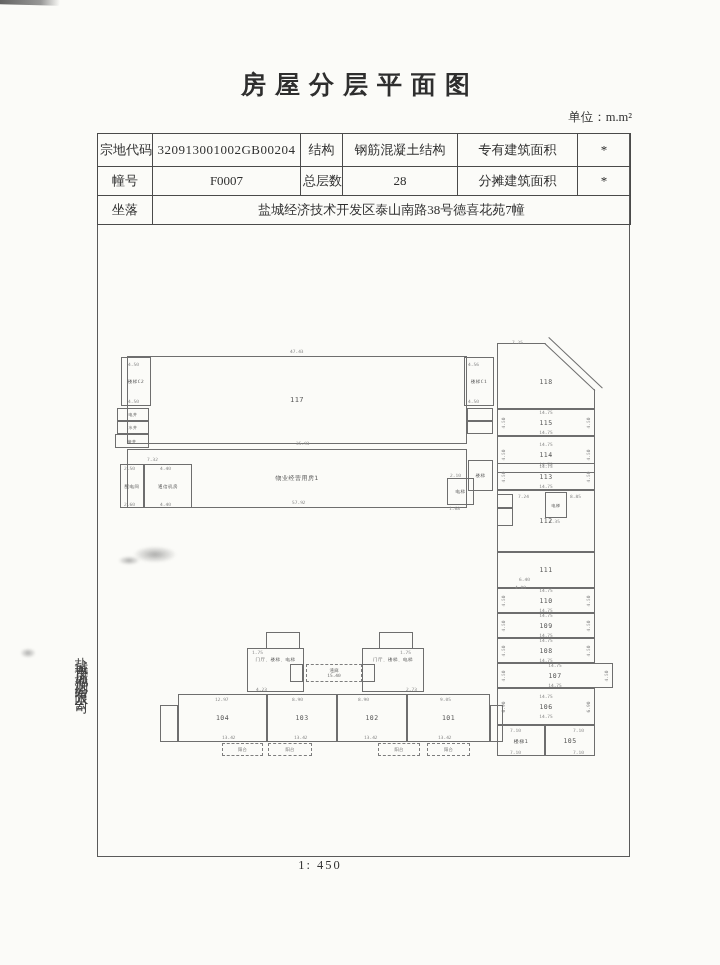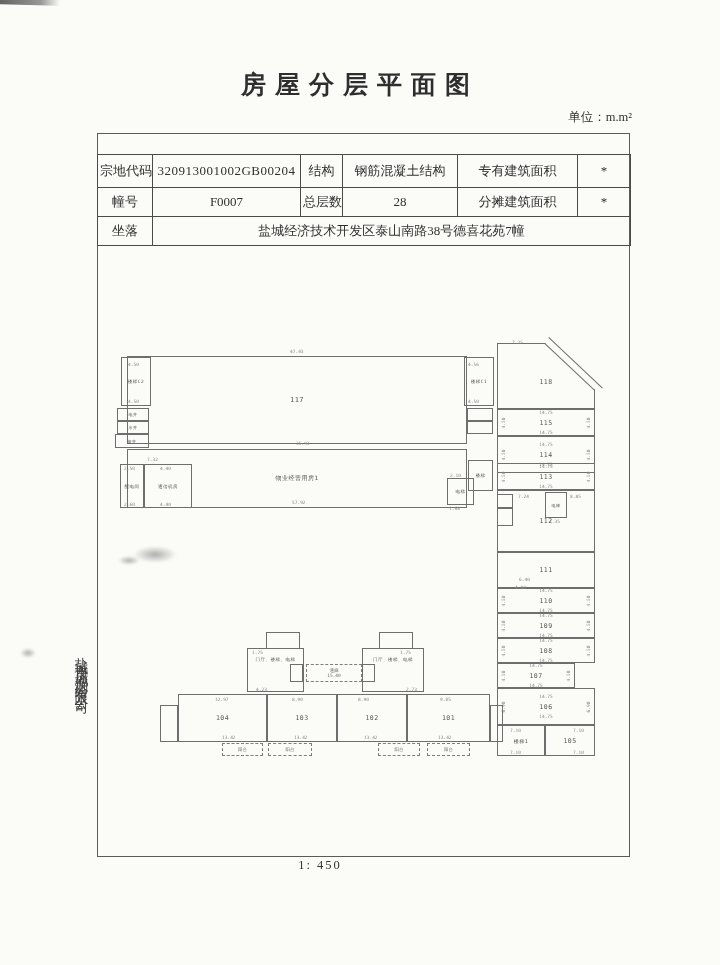--- a/index.html
+++ b/index.html
@@ -12,21 +12,21 @@
   .page{position:absolute;inset:0;}
   .corner-mark{position:absolute;left:-4px;top:-2px;width:64px;height:7px;
     background:linear-gradient(90deg,#2a2a2a,#777 70%,rgba(120,120,120,0));
     transform:rotate(1.5deg);opacity:.75;border-radius:2px;}
   .title{position:absolute;left:0;top:68px;width:720px;margin:0;
     text-align:center;font-size:25px;font-weight:700;letter-spacing:9px;color:#2e2e2e;}
   .unit{position:absolute;top:109px;right:88px;font-size:12.5px;color:#333;}
   .frame{position:absolute;left:97px;top:133px;width:533px;height:724px;
     border:1.2px solid #5a5a5a;box-sizing:border-box;}
   table.info{position:absolute;left:97px;top:133px;width:533px;
-    border-collapse:collapse;table-layout:fixed;font-size:13px;color:#2f2f2f;margin-top:21px;}
+    border-collapse:collapse;table-layout:fixed;font-size:13px;color:#2f2f2f;}
   table.info td{border:1px solid #4a4a4a;text-align:center;padding:0 2px;
     overflow:hidden;white-space:nowrap;}
   table.info tr:nth-child(1) td{height:32px;}
   table.info tr:nth-child(2) td{height:28px;}
   table.info tr:nth-child(3) td{height:28px;}
   table.info tr:nth-child(4) td{height:23px;}
   td.al{text-align:left;padding-left:11px;}
   .code{letter-spacing:.5px;font-family:"Liberation Serif",serif;}
   .plan{position:absolute;inset:0;}
   .room{position:absolute;border:1px solid #6e6e6e;box-sizing:border-box;
@@ -187,21 +187,21 @@
         <span class="sdim l">4.50</span>
         <span class="sdim r">4.50</span>
       </div>
       <div class="room" style="left: 497px; top: 638px; width: 98px; height: 25px;">
         <span class="rlabel" style="font-size: 6.5px;">108</span>
         <span class="rdim" style="top: calc(50% - 13px);">14.75</span>
         <span class="rdim" style="top: calc(50% + 7px);">14.75</span>
         <span class="sdim l">4.50</span>
         <span class="sdim r">4.50</span>
       </div>
-      <div class="room" style="left: 497px; top: 663px; width: 78px; height: 25px;">
+      <div class="room" style="left: 497px; top: 663px; width: 116px; height: 25px;">
         <span class="rlabel" style="font-size: 6.5px;">107</span>
         <span class="rdim" style="top: calc(50% - 13px);">14.75</span>
         <span class="rdim" style="top: calc(50% + 7px);">14.75</span>
         <span class="sdim l">4.50</span>
         <span class="sdim r">4.50</span>
       </div>
       <div class="room" style="left: 497px; top: 688px; width: 98px; height: 37px;">
         <span class="rlabel" style="font-size: 6.5px;">106</span>
         <span class="rdim" style="top: calc(50% - 13px);">14.75</span>
         <span class="rdim" style="top: calc(50% + 7px);">14.75</span>

